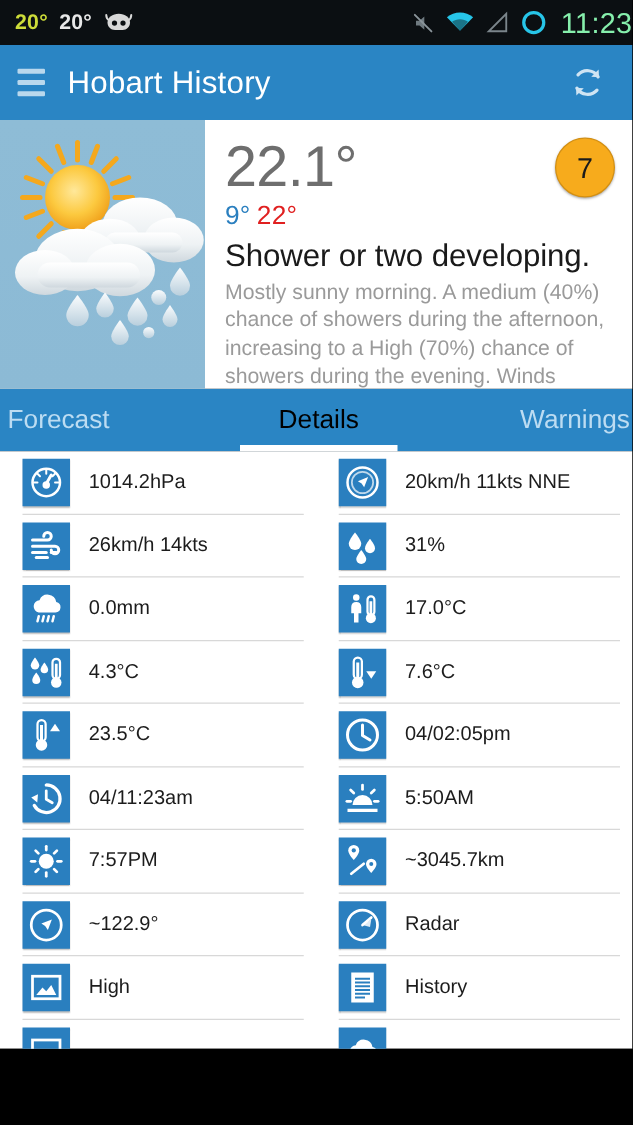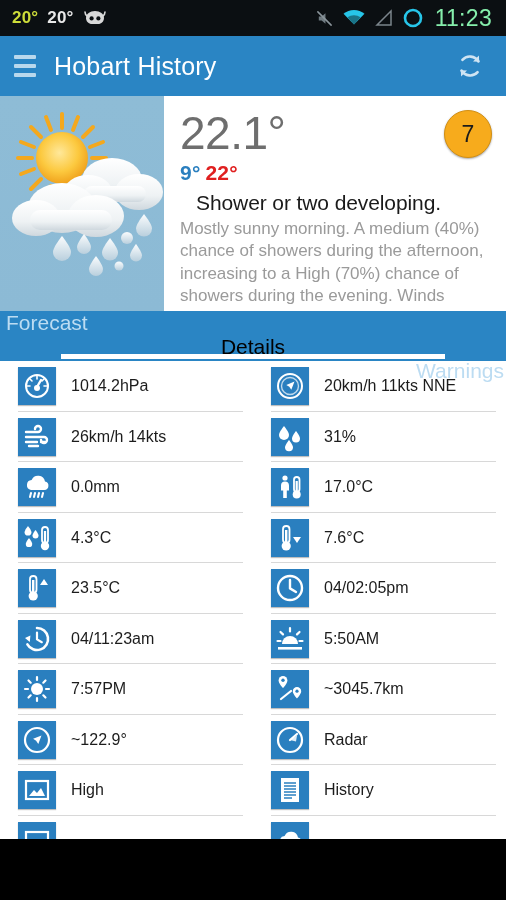--- a/index.html
+++ b/index.html
@@ -9,21 +9,21 @@
     font-family: "Liberation Sans", sans-serif;
     overflow: hidden;
   }
   .phone { position: relative; width: 506px; height: 900px; background: #000; }
 
   
   .statusbar {
     position: relative; height: 36px; width: 100%;
     background: #0b0f12;
     display: flex; align-items: center;
-    padding: 0 14px 0 12px;
+    padding: 0 0 0 12px;
   }
   .sb-left { display: flex; align-items: center; gap: 9px; }
   .sb-temp1 { color: #cddc39; font-size: 17px; font-weight: bold; letter-spacing: .2px; }
   .sb-temp2 { color: #e8e8e8; font-size: 17px; font-weight: bold; letter-spacing: .2px; }
   .sb-right { margin-left: auto; display: flex; align-items: center; gap: 8px; }
   .sb-clock { color: #86efac; font-size: 23px; letter-spacing: .3px; margin-left: 3px; }
   .icon-svg { display: block; }
 
   
   .appbar {
@@ -41,38 +41,38 @@
 
   
   .hero { display: flex; height: 215px; background: #ffffff; position: relative; }
   .hero-art {
     width: 164px; flex: 0 0 164px;
     background: linear-gradient(180deg, #8ebcd6 0%, #8cbad5 100%);
     position: relative; overflow: hidden;
   }
   .hero-info { flex: 1; position: relative; padding: 14px 14px 0 16px; overflow: hidden; }
   .cur-temp { font-size: 46px; color: #6e6e6e; line-height: 1.02; letter-spacing: -0.5px; }
-  .minmax { margin-top: 4px; font-size: 21px; font-weight: bold; letter-spacing: .2px; }
+  .minmax { margin-top: 4px; font-size: 21px; font-weight: normal; letter-spacing: .2px; }
   .tmin { color: #2a7fbf; }
   .tmax { color: #e02020; margin-left: 5px; }
-  .summary { margin-top: 6px; font-size: 21px; color: #1a1a1a; letter-spacing: -.1px; margin-left: 16px; }
+  .summary { margin-top: 6px; font-size: 25px; color: #1a1a1a; letter-spacing: -.1px; }
   .detail-text { margin-top: 3px; font-size: 17px; line-height: 1.32; color: #9a9a9a; }
   .badge {
     position: absolute; top: 14px; right: 14px;
     width: 48px; height: 48px; border-radius: 50%;
     background: #f7ab1c; border: 1px solid #d38f12;
     display: flex; align-items: center; justify-content: center;
     color: #1b1b1b; font-size: 23px;
     box-shadow: 0 1px 2px rgba(0,0,0,.35);
   }
 
   
   .tabs {
     height: 50px; background: #2a85c4;
-    display: flex; align-items: stretch; flex-direction: column;
+    display: flex; align-items: stretch;
   }
   .tab {
     flex: 1; display: flex; align-items: center; justify-content: center;
     position: relative; color: #bcdcf2; font-size: 21px; cursor: pointer;
   }
   .tab.active { color: #000000; align-items: center; }
   .tab.active::after {
     content: ""; position: absolute; left: 12%; right: 12%; bottom: 0;
     height: 5px; background: #ffffff;
   }

